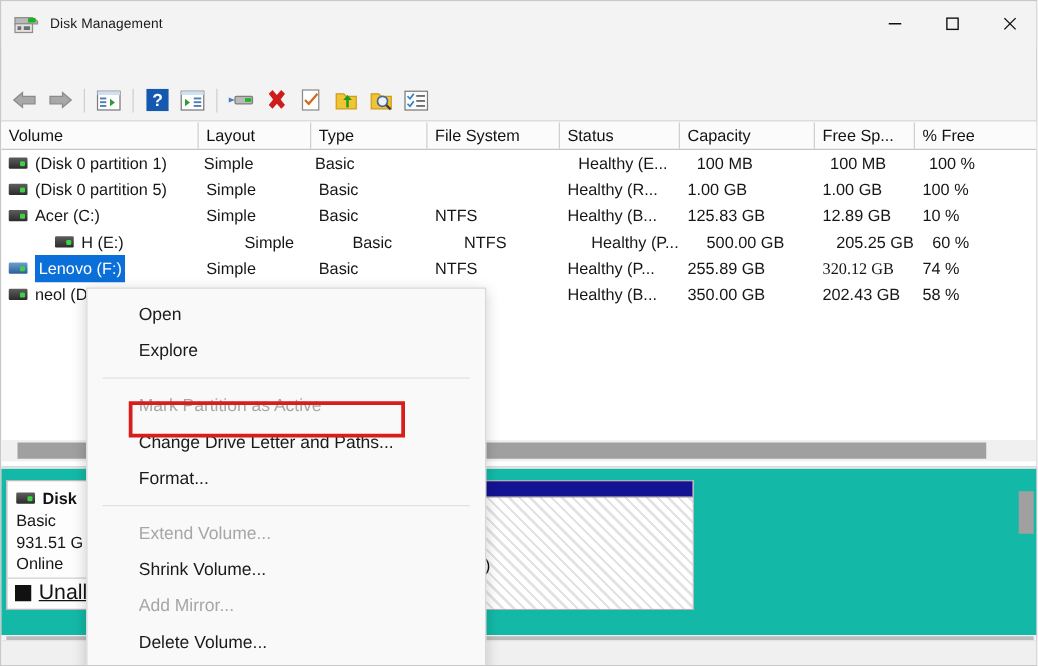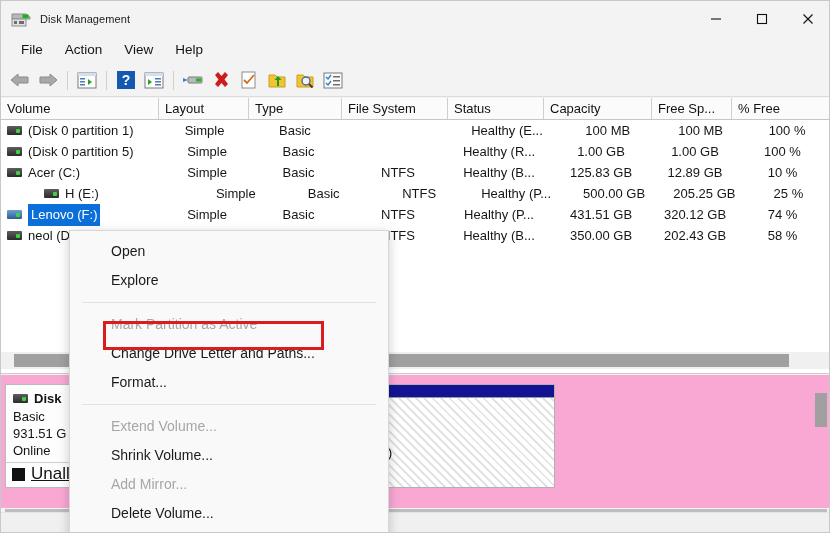--- a/index.html
+++ b/index.html
@@ -60,21 +60,21 @@
   }
   .lhead {
     position: relative; height: 22px; background: #fbfbfb;
     border-bottom: 1px solid #c6c6c6; display: flex;
   }
   .lhead .hc {
     font-size: 13px; color: #121212; padding-left: 6px; line-height: 21px;
     border-right: 1px solid #cfcfcf; overflow: hidden; white-space: nowrap;
   }
   .lbody { position: relative; }
-  .lrow { display: flex; height: 21px; align-items: center; text-align: center; }
+  .lrow { display: flex; height: 21px; align-items: center; }
   .lcell {
     font-size: 13px; color: #161616; padding-left: 6px;
     white-space: nowrap; overflow: hidden; line-height: 20px;
   }
   .volcell { display: flex; align-items: center; padding-left: 6px; }
   .lrow.sel .volname { background: #0a6fd8; color: #fff; padding: 1px 3px; }
   .drive-ico {
     width: 15px; height: 9px; flex: none; margin-right: 6px;
     background: linear-gradient(#5e5e5e, #2b2b2b);
     border-radius: 1px; position: relative;
@@ -91,21 +91,21 @@
     background: #f0f0f0;
   }
   .hscroll .thumb {
     position: absolute; left: 13px; top: 2px; height: 13px; width: 775px;
     background: #a0a0a0;
   }
 
   
   .graphpane {
     position: absolute; top: 374px; left: 0; width: 830px; height: 133px;
-    background: #f9a8d4; overflow: hidden;
+    background: #14b8a6; overflow: hidden;
   }
   .diskrow { display: flex; height: 105px; margin: 9px 0 0 4px; }
   .diskinfo {
     width: 124px; height: 104px; border: 1px solid #b9b9b9; background: #fdfdfd;
     padding: 6px 5px 0 7px; position: relative; flex: none;
   }
   .diskinfo .dtitle { display: flex; align-items: center; margin-bottom: 2px; }
   .diskinfo .dtitle span { font-size: 13px; font-weight: bold; color: #121212; }
   .diskinfo .dline { font-size: 13px; color: #141414; line-height: 17px; }
   .disk-sep { position: absolute; left: 0; right: 0; bottom: 24px; height: 1px; background: #cfcfcf; }
@@ -183,26 +183,20 @@
       </div>
       <div class="wc">
         <svg width="12" height="12">
             <line x1="1.5" y1="1.5" x2="10.5" y2="10.5" stroke="#101010" stroke-width="1.1"></line>
             <line x1="10.5" y1="1.5" x2="1.5" y2="10.5" stroke="#101010" stroke-width="1.1"></line>
           </svg>
       </div>
     </div>
   </div>
 
-  <div class="menubar">
-    <div class="mi">File</div>
-    <div class="mi">Action</div>
-    <div class="mi">View</div>
-    <div class="mi">Help</div>
-  </div>
 
   <div class="toolbar">
     <div class="tb">
       <svg width="22" height="16" viewBox="0 0 22 16">
           <path d="M9 2 L2 8 L9 14 V11 H19 V5 H9 Z" fill="#a8a8a8" stroke="#8a8a8a"></path>
         </svg>
     </div>
     <div class="tb">
       <svg width="22" height="16" viewBox="0 0 22 16">
           <path d="M13 2 L20 8 L13 14 V11 H3 V5 H13 Z" fill="#a8a8a8" stroke="#8a8a8a"></path>
@@ -335,33 +329,33 @@
           <div class="lcell volcell" style="width: 158px; margin-left: 37px;">
             <div class="drive-ico"></div>
             <span class="volname">H (E:)</span>
           </div>
           <div class="lcell" style="width: 90px;">Simple</div>
           <div class="lcell" style="width: 93px;">Basic</div>
           <div class="lcell" style="width: 106px;">NTFS</div>
           <div class="lcell" style="width: 96px;">Healthy (P...</div>
           <div class="lcell" style="width: 108px;">500.00 GB</div>
           <div class="lcell" style="width: 80px;">205.25 GB</div>
-          <div class="lcell" style="width: 95px;">25 %</div>
+          <div class="lcell" style="width: 95px;">60 %</div>
         </div>
         <div class="lrow sel">
           <div class="lcell volcell" style="width: 158px;">
             <div class="drive-ico blue"></div>
             <span class="volname">Lenovo  (F:)</span>
           </div>
           <div class="lcell" style="width: 90px;">Simple</div>
           <div class="lcell" style="width: 93px;">Basic</div>
           <div class="lcell" style="width: 106px;">NTFS</div>
           <div class="lcell" style="width: 96px;">Healthy (P...</div>
-          <div class="lcell" style="width: 108px;">431.51 GB</div>
-          <div class="lcell" style="width: 80px;">320.12 GB</div>
+          <div class="lcell" style="width: 108px;">255.89 GB</div>
+          <div class="lcell" style="width: 80px; font-family: Liberation Serif, serif;">320.12 GB</div>
           <div class="lcell" style="width: 95px;">74 %</div>
         </div>
         <div class="lrow">
           <div class="lcell volcell" style="width: 158px;">
             <div class="drive-ico"></div>
             <span class="volname">neol (D:)</span>
           </div>
           <div class="lcell" style="width: 90px;">Simple</div>
           <div class="lcell" style="width: 93px;">Basic</div>
           <div class="lcell" style="width: 106px;">NTFS</div>

